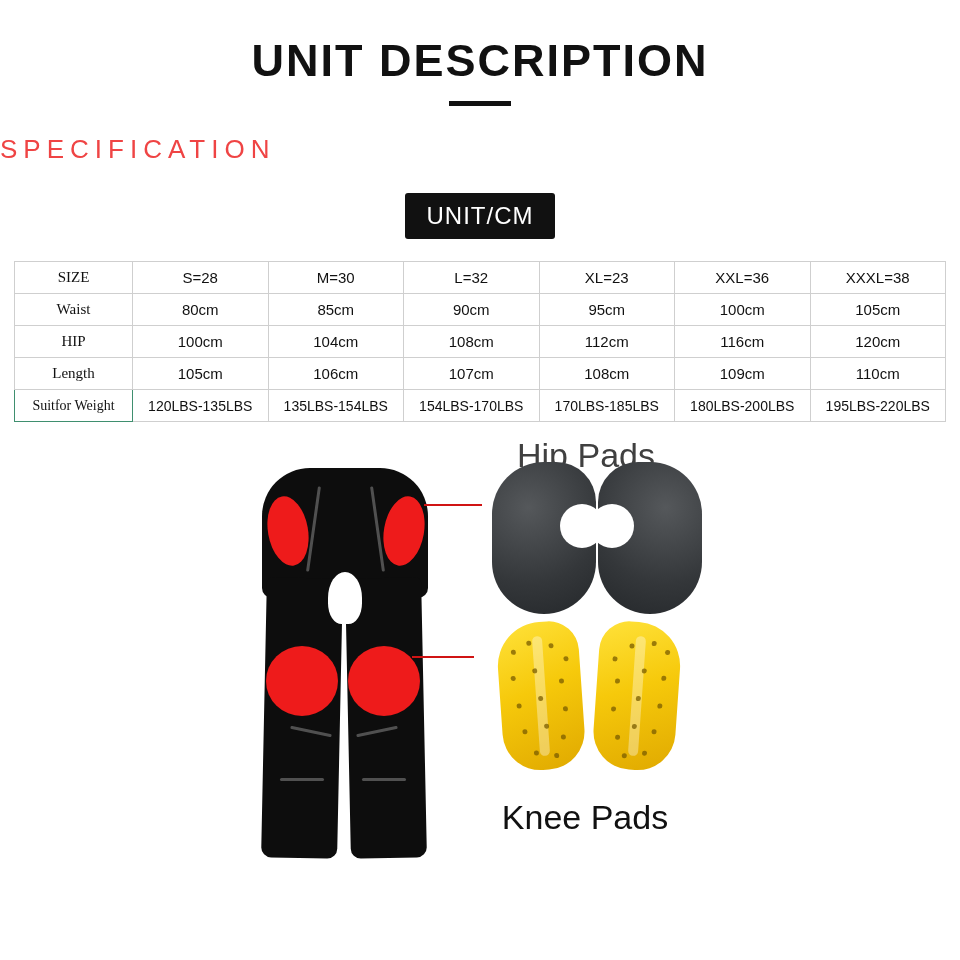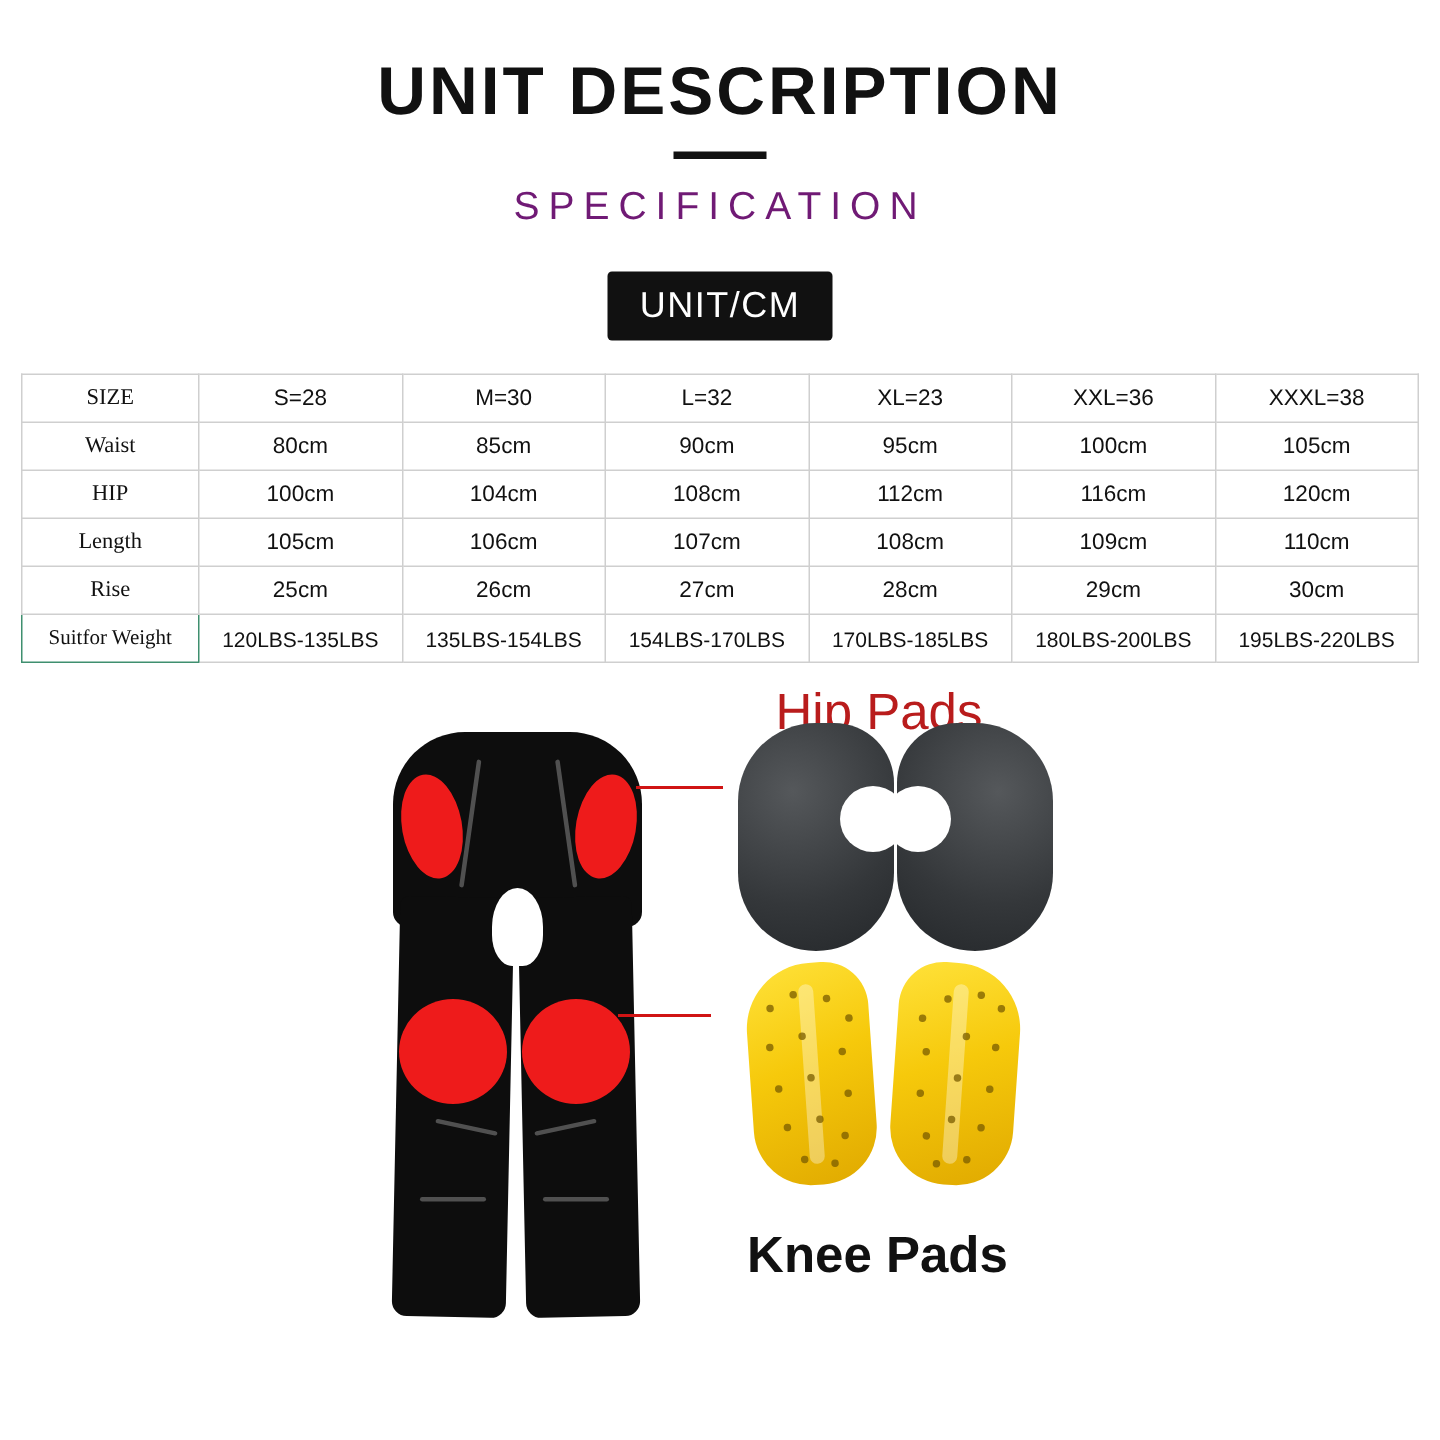--- a/index.html
+++ b/index.html
@@ -32,25 +32,25 @@
     margin-top: 38px;
     line-height: 1;
   }
   .title-rule {
     width: 62px;
     height: 5px;
     background: #111;
     margin: 18px auto 0 auto;
   }
   .subtitle {
-    text-align: center;
+    text-align: left;
     font-size: 26px;
     letter-spacing: 6px;
-    color: #701a75;
-    margin-top: 16px;
+    color: #ef4444;
+    margin-top: 28px;
   }
   .unit-wrap {
     display: flex;
     justify-content: center;
     margin-top: 28px;
   }
   .unit-badge {
     background: #111111;
     color: #ffffff;
     font-size: 24px;
@@ -102,31 +102,30 @@
     margin-top: 4px;
   }
 
   .label-hip {
     position: absolute;
     left: 496px;
     top: 10px;
     width: 180px;
     text-align: center;
     font-size: 34px;
-    color: #b91c1c;
+    color: #404040;
   }
   .label-knee {
     position: absolute;
     left: 470px;
     top: 372px;
     width: 230px;
     text-align: center;
     font-size: 34px;
     color: #111;
-    font-weight: bold;
   }
 
   
   .pants {
     position: absolute;
     left: 250px;
     top: 42px;
     width: 190px;
     height: 390px;
   }
@@ -342,29 +341,20 @@
         </tr>
         <tr>
           <td class="rowhead">Length</td>
           <td>105cm</td>
           <td>106cm</td>
           <td>107cm</td>
           <td>108cm</td>
           <td>109cm</td>
           <td>110cm</td>
         </tr>
-        <tr>
-          <td class="rowhead">Rise</td>
-          <td>25cm</td>
-          <td>26cm</td>
-          <td>27cm</td>
-          <td>28cm</td>
-          <td>29cm</td>
-          <td>30cm</td>
-        </tr>
         <tr class="last-row">
           <td class="rowhead">Suitfor Weight</td>
           <td>120LBS-135LBS</td>
           <td>135LBS-154LBS</td>
           <td>154LBS-170LBS</td>
           <td>170LBS-185LBS</td>
           <td>180LBS-200LBS</td>
           <td>195LBS-220LBS</td>
         </tr>
       </tbody>

